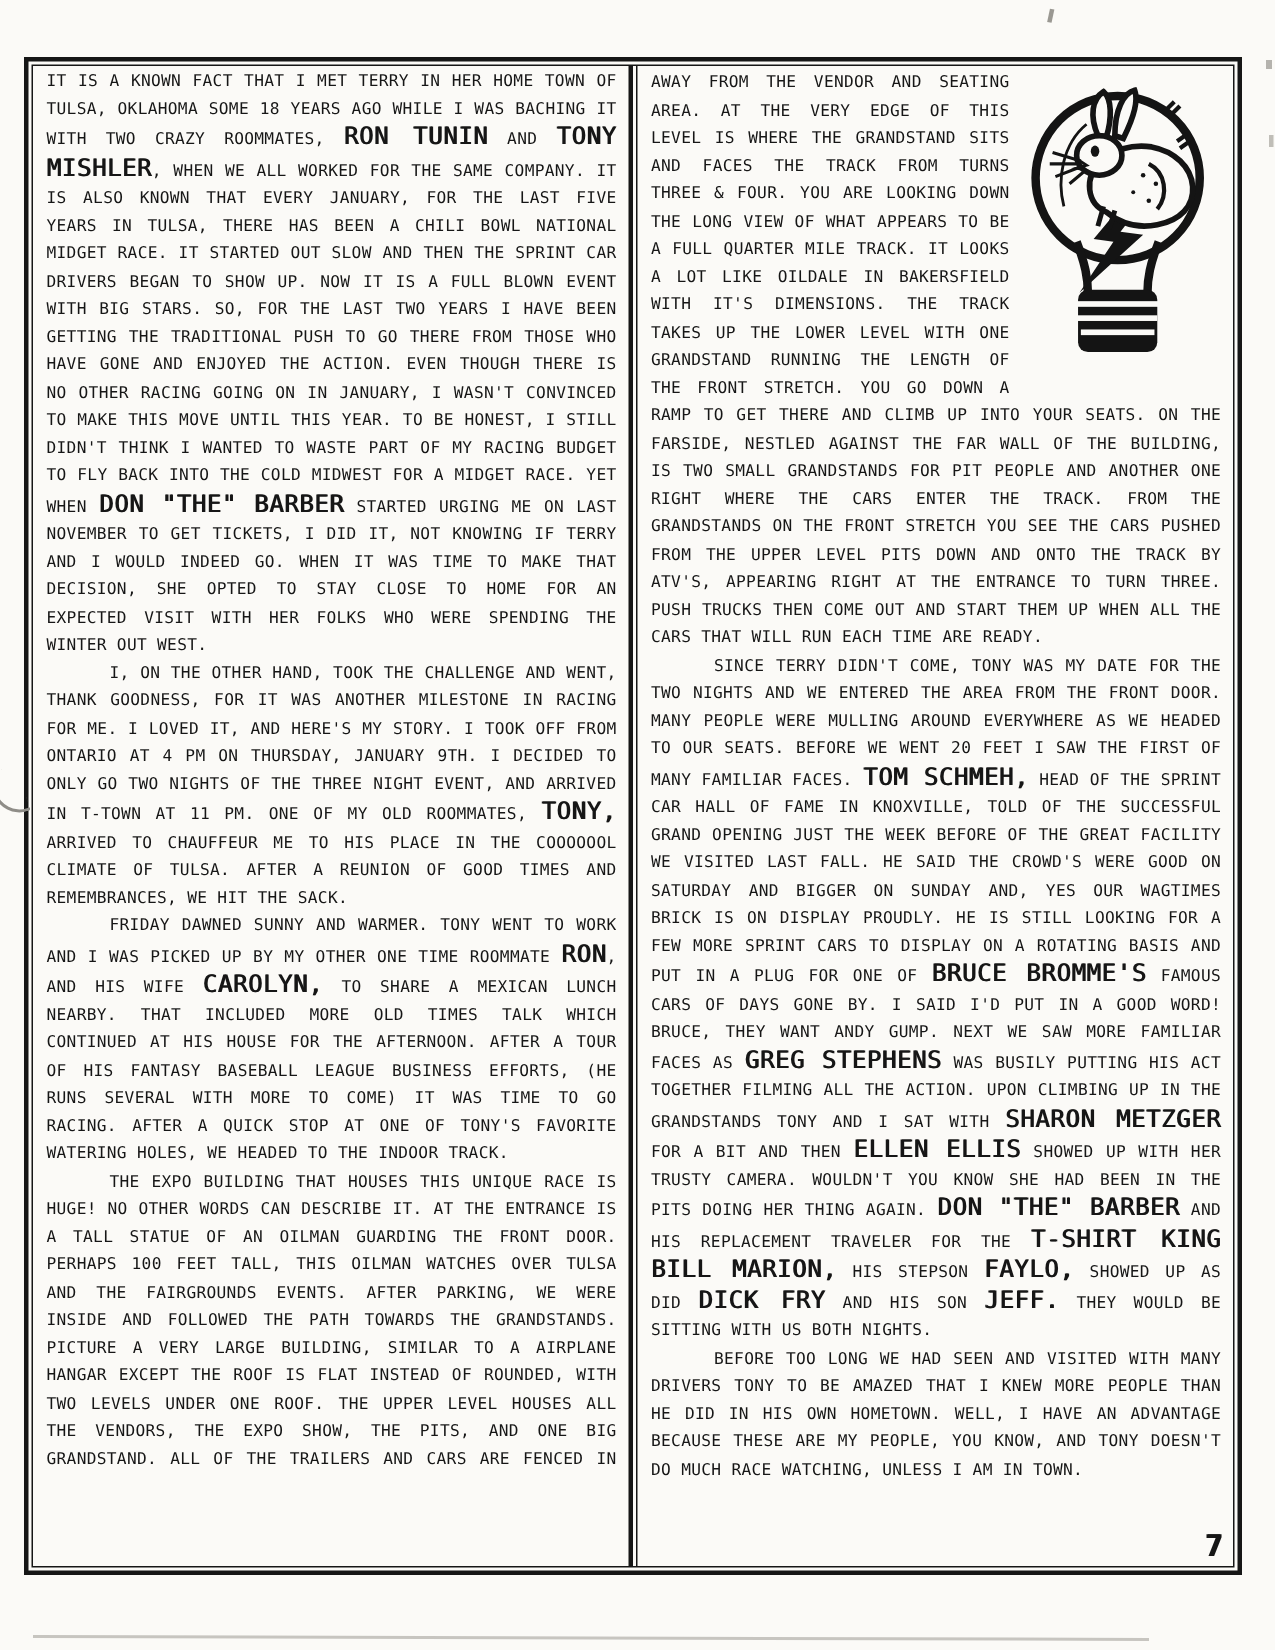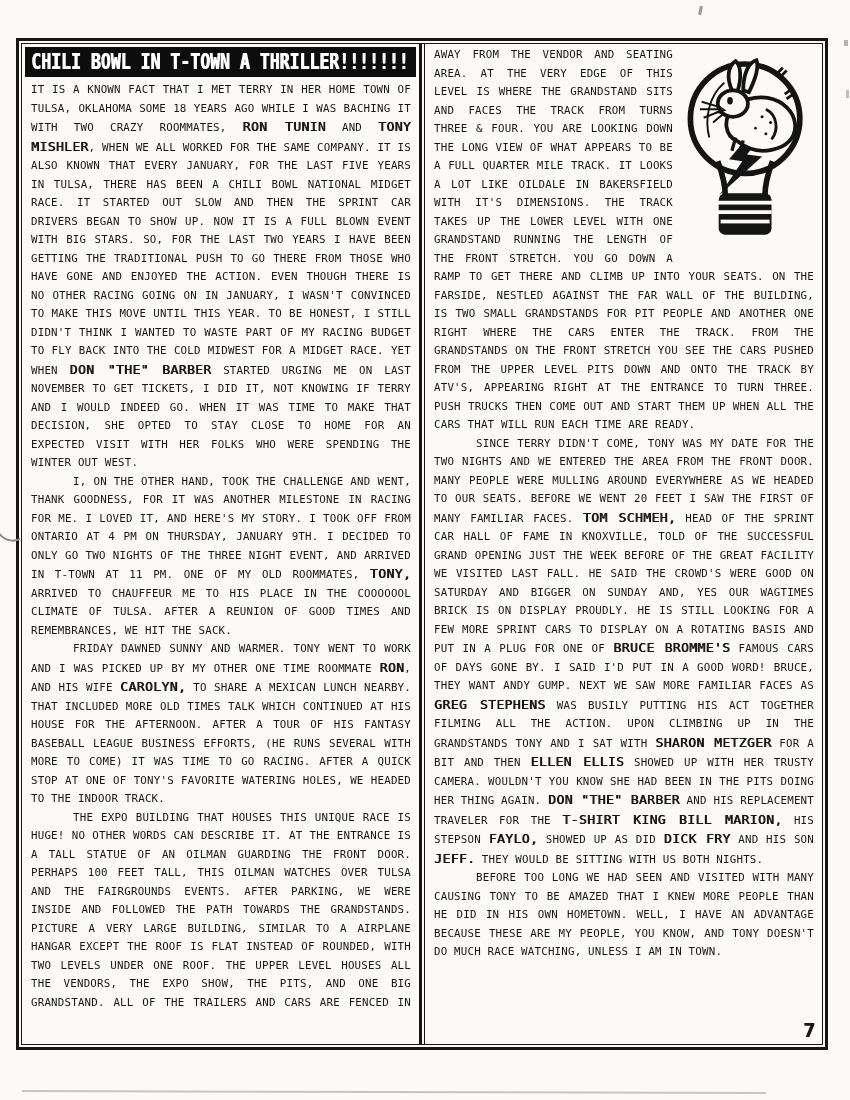--- a/index.html
+++ b/index.html
@@ -35,21 +35,21 @@
 
   .col-text {
     font-weight:400; font-size:10.8px; line-height:18.5px; letter-spacing:0.2px;
     color:var(--ink); text-align:justify; padding:2px 8px 0 9px;
   }
   .col-left .col-text { padding-top:1px; }
   .para { margin:0; }
   .para.ind { text-indent:42px; }
   .para.jlast { text-align-last:justify; }
   .nm {
-    font-size:13px; letter-spacing:0.4px;
+    font-size:16px; letter-spacing:0.4px;
     text-shadow:0.7px 0 0 var(--ink);
   }
 
   .bulb-wrap { float:right; width:134px; height:200px; margin:1px 0 4px 7px; }
   .bulb-wrap svg { display:block; }
 
   .page-num {
     position:absolute; right:7px; bottom:2px;
     font-weight:700; font-size:20px; color:var(--ink);
     text-shadow:0.9px 0 0 var(--ink);
@@ -63,23 +63,20 @@
   .a-speck-r2 { left:846px; top:90px; width:3px; height:8px; background:#c0beb8; }
   .a-hook { left:-4px; top:512px; width:18px; height:30px; border:2px solid #8f8d88; border-top:none; border-right:none; border-radius:0 0 0 18px; transform:rotate(-18deg); }
 </style>
 </head>
 <body>
 
 <div class="frame">
   <div class="frame-inner">
 
     <div class="col col-left">
-      <div class="banner">
-        <span>CHILI BOWL IN T-TOWN A THRILLER!!!!!!!</span>
-      </div>
       <div class="col-text" id="left-paras">
           <p class="para"><span>IT IS A KNOWN FACT THAT I MET TERRY IN HER HOME TOWN OF TULSA, OKLAHOMA SOME 18 YEARS AGO WHILE I WAS BACHING IT WITH TWO CRAZY ROOMMATES, </span><span class="nm">RON TUNIN</span><span> AND </span><span class="nm">TONY MISHLER</span><span>, WHEN WE ALL WORKED FOR THE SAME COMPANY.  IT IS ALSO KNOWN THAT EVERY JANUARY, FOR THE LAST FIVE YEARS IN TULSA, THERE HAS BEEN A CHILI BOWL NATIONAL MIDGET RACE. IT STARTED OUT SLOW AND THEN THE SPRINT CAR DRIVERS BEGAN TO SHOW UP. NOW IT IS A FULL BLOWN EVENT WITH BIG STARS.  SO, FOR THE LAST TWO YEARS I HAVE BEEN GETTING THE TRADITIONAL PUSH TO GO THERE FROM THOSE WHO HAVE GONE AND ENJOYED THE ACTION.  EVEN THOUGH THERE IS NO OTHER RACING GOING ON IN JANUARY, I WASN'T CONVINCED TO MAKE THIS MOVE UNTIL THIS YEAR. TO BE HONEST, I STILL DIDN'T THINK I WANTED TO WASTE PART OF MY RACING BUDGET TO FLY BACK INTO THE COLD MIDWEST FOR A MIDGET RACE. YET WHEN </span><span class="nm">DON "THE" BARBER</span><span> STARTED URGING ME ON LAST NOVEMBER TO GET TICKETS, I DID IT, NOT KNOWING IF TERRY AND I WOULD INDEED GO.  WHEN IT WAS TIME TO MAKE THAT DECISION, SHE OPTED TO STAY CLOSE TO HOME FOR AN EXPECTED VISIT WITH HER FOLKS WHO WERE SPENDING THE WINTER OUT WEST.</span></p>
           <p class="para ind"><span>I, ON THE OTHER HAND, TOOK THE CHALLENGE AND WENT, THANK GOODNESS, FOR IT WAS ANOTHER MILESTONE IN RACING FOR ME. I LOVED IT, AND HERE'S MY STORY. I TOOK OFF FROM ONTARIO AT 4 PM ON THURSDAY, JANUARY 9TH. I DECIDED TO ONLY GO TWO NIGHTS OF THE THREE NIGHT EVENT, AND ARRIVED IN T-TOWN AT 11 PM. ONE OF MY OLD ROOMMATES, </span><span class="nm">TONY,</span><span> ARRIVED TO CHAUFFEUR ME TO HIS PLACE IN THE COOOOOOL CLIMATE OF TULSA. AFTER A REUNION OF GOOD TIMES AND REMEMBRANCES,  WE HIT THE SACK.</span></p>
           <p class="para ind"><span>FRIDAY DAWNED SUNNY AND WARMER. TONY WENT TO WORK AND I WAS PICKED UP BY MY OTHER ONE TIME ROOMMATE </span><span class="nm">RON</span><span>, AND HIS WIFE </span><span class="nm">CAROLYN,</span><span> TO SHARE A MEXICAN LUNCH NEARBY. THAT INCLUDED MORE OLD TIMES TALK WHICH CONTINUED AT HIS HOUSE FOR THE AFTERNOON.  AFTER A TOUR OF HIS FANTASY BASEBALL LEAGUE BUSINESS EFFORTS, (HE RUNS SEVERAL WITH MORE TO COME) IT WAS TIME TO GO RACING.  AFTER A QUICK STOP AT ONE OF TONY'S FAVORITE WATERING HOLES, WE HEADED TO THE INDOOR TRACK.</span></p>
           <p class="para ind jlast"><span>THE EXPO BUILDING THAT HOUSES THIS UNIQUE RACE IS HUGE! NO OTHER WORDS CAN DESCRIBE IT. AT THE ENTRANCE IS A TALL STATUE OF AN OILMAN GUARDING THE FRONT DOOR. PERHAPS 100 FEET TALL, THIS OILMAN WATCHES OVER TULSA AND THE FAIRGROUNDS EVENTS. AFTER PARKING, WE WERE INSIDE AND FOLLOWED THE PATH TOWARDS THE GRANDSTANDS. PICTURE A VERY LARGE BUILDING, SIMILAR TO A AIRPLANE HANGAR EXCEPT THE ROOF IS FLAT INSTEAD OF ROUNDED, WITH TWO LEVELS UNDER ONE ROOF. THE UPPER LEVEL HOUSES ALL THE VENDORS, THE EXPO SHOW, THE PITS, AND ONE BIG GRANDSTAND.  ALL OF THE TRAILERS AND CARS ARE FENCED IN</span></p>
         </div>
     </div>
 
     <div class="divider"></div>
 
@@ -120,21 +117,21 @@
                   <circle cx="79" cy="86" r="1.4"></circle>
               </g>
             </g>
 
             <path d="M 100 30 l 8 -8 M 104 33 l 8 -8" stroke="#141414" stroke-width="3" fill="none"></path>
             <path d="M 110 50 l 7 -5 M 112 55 l 7 -5" stroke="#141414" stroke-width="3" fill="none"></path>
           </svg>
         </div>
       <p class="para"><span>AWAY FROM THE VENDOR AND SEATING AREA.  AT THE VERY EDGE OF THIS LEVEL IS WHERE THE GRANDSTAND SITS AND FACES THE TRACK FROM TURNS THREE &amp; FOUR.  YOU ARE LOOKING DOWN THE LONG VIEW OF WHAT APPEARS TO BE A FULL QUARTER MILE TRACK. IT LOOKS A LOT LIKE OILDALE IN BAKERSFIELD WITH IT'S DIMENSIONS.  THE TRACK TAKES UP THE LOWER LEVEL WITH ONE GRANDSTAND RUNNING THE LENGTH OF THE FRONT STRETCH. YOU GO DOWN A RAMP TO GET THERE AND CLIMB UP INTO YOUR SEATS. ON THE FARSIDE, NESTLED AGAINST THE FAR WALL OF THE BUILDING, IS TWO SMALL GRANDSTANDS FOR PIT PEOPLE AND ANOTHER ONE RIGHT WHERE THE CARS ENTER THE TRACK. FROM THE GRANDSTANDS ON THE FRONT STRETCH YOU SEE THE CARS PUSHED FROM THE UPPER LEVEL PITS DOWN AND ONTO THE TRACK BY ATV'S, APPEARING RIGHT AT THE ENTRANCE TO TURN THREE. PUSH TRUCKS THEN COME OUT AND START THEM UP WHEN ALL THE CARS THAT WILL RUN EACH TIME ARE READY.</span></p>
           <p class="para ind"><span>SINCE TERRY DIDN'T COME, TONY WAS MY DATE FOR THE TWO NIGHTS AND WE ENTERED THE AREA FROM THE FRONT DOOR. MANY PEOPLE WERE MULLING AROUND EVERYWHERE AS WE HEADED TO OUR SEATS. BEFORE WE WENT 20 FEET I SAW THE FIRST OF MANY FAMILIAR FACES. </span><span class="nm">TOM SCHMEH,</span><span> HEAD OF THE SPRINT CAR HALL OF FAME IN KNOXVILLE, TOLD OF THE SUCCESSFUL GRAND OPENING JUST THE WEEK BEFORE OF THE GREAT FACILITY WE VISITED LAST FALL. HE SAID THE CROWD'S WERE GOOD ON SATURDAY AND BIGGER ON SUNDAY AND, YES OUR WAGTIMES BRICK IS ON DISPLAY PROUDLY.  HE IS STILL LOOKING FOR A FEW MORE SPRINT CARS TO DISPLAY ON A ROTATING BASIS AND PUT IN A PLUG FOR ONE OF </span><span class="nm">BRUCE BROMME'S</span><span> FAMOUS CARS OF DAYS GONE BY. I SAID I'D PUT IN A GOOD WORD! BRUCE, THEY WANT ANDY GUMP.  NEXT WE SAW MORE FAMILIAR FACES AS </span><span class="nm">GREG STEPHENS</span><span> WAS BUSILY PUTTING HIS ACT TOGETHER FILMING ALL THE ACTION. UPON CLIMBING UP IN THE GRANDSTANDS TONY AND I SAT WITH </span><span class="nm">SHARON METZGER</span><span> FOR A BIT AND THEN </span><span class="nm">ELLEN ELLIS</span><span> SHOWED UP WITH HER TRUSTY CAMERA. WOULDN'T YOU KNOW SHE HAD BEEN IN THE PITS DOING HER THING AGAIN. </span><span class="nm">DON "THE" BARBER</span><span> AND HIS REPLACEMENT TRAVELER FOR THE </span><span class="nm">T-SHIRT KING BILL MARION,</span><span> HIS STEPSON </span><span class="nm">FAYLO,</span><span> SHOWED UP AS DID </span><span class="nm">DICK FRY</span><span> AND HIS SON </span><span class="nm">JEFF.</span><span> THEY WOULD BE SITTING WITH US BOTH NIGHTS.</span></p>
-          <p class="para ind"><span>BEFORE TOO LONG WE HAD SEEN AND VISITED WITH MANY CAUSING TONY TO BE AMAZED THAT I KNEW MORE PEOPLE THAN HE DID IN HIS OWN HOMETOWN. WELL, I HAVE AN ADVANTAGE BECAUSE THESE ARE MY PEOPLE, YOU KNOW, AND TONY DOESN'T DO MUCH RACE WATCHING, UNLESS I AM IN TOWN.</span></p>
+          <p class="para ind"><span>BEFORE TOO LONG WE HAD SEEN AND VISITED WITH MANY DRIVERS TONY TO BE AMAZED THAT I KNEW MORE PEOPLE THAN HE DID IN HIS OWN HOMETOWN. WELL, I HAVE AN ADVANTAGE BECAUSE THESE ARE MY PEOPLE, YOU KNOW, AND TONY DOESN'T DO MUCH RACE WATCHING, UNLESS I AM IN TOWN.</span></p>
         </div>
       <span class="page-num">7</span>
     </div>
 
   </div>
 </div>
 
 <div class="artifact a-bottomline"></div>
 <div class="artifact a-speck-tr"></div>
 <div class="artifact a-speck-r1"></div>

